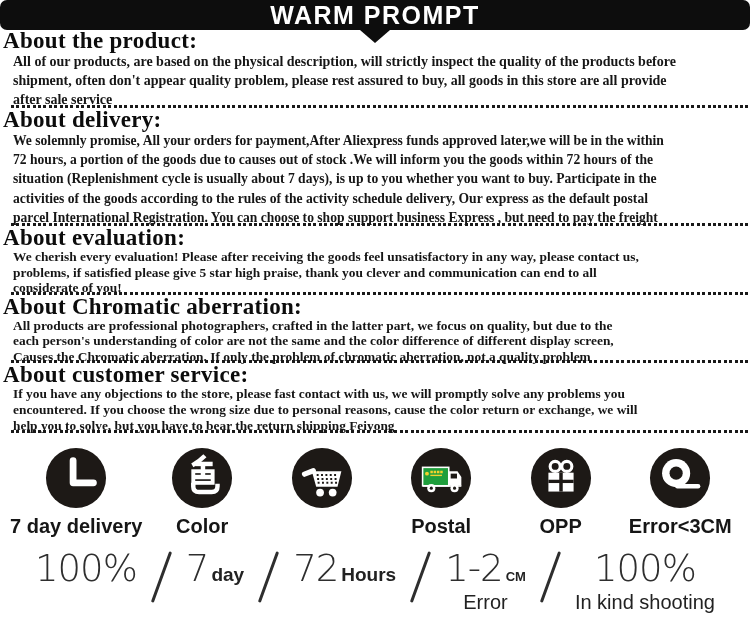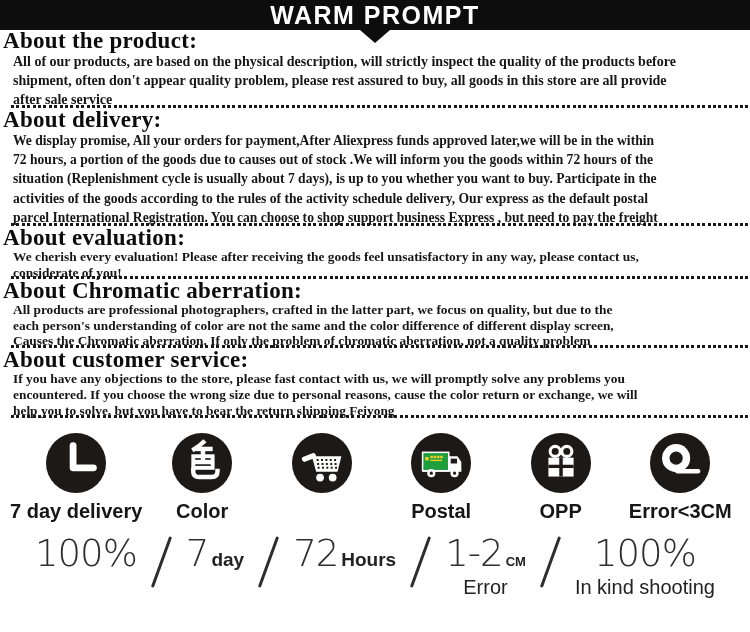--- a/index.html
+++ b/index.html
@@ -1,20 +1,20 @@
 <!DOCTYPE html>
 <html><head>
 <meta charset="utf-8">
 <style>
   html,body{margin:0;padding:0;background:#ffffff;}
   .page{position:relative;width:750px;height:632px;background:#ffffff;overflow:hidden;
         font-family:"Liberation Serif",serif;color:#141414;}
 
   
-  .banner{position:relative;height:30px;background:#0d0d0d;display:flex;align-items:center;justify-content:center;}
+  .banner{position:relative;height:30px;background:#0d0d0d;display:flex;align-items:center;justify-content:center;border-radius:7px;}
   .banner-title{color:#ffffff;font-family:"Liberation Sans",sans-serif;font-weight:700;
                 font-size:25px;letter-spacing:1.5px;}
   .banner-tri{position:absolute;top:30px;left:50%;transform:translateX(-50%);width:0;height:0;
               border-left:15px solid transparent;border-right:15px solid transparent;
               border-top:13px solid #0d0d0d;}
 
   
   .sec h2{font-family:"Liberation Serif",serif;font-weight:700;font-size:23px;line-height:20px;
           margin:1px 0 1px 3px;color:#0c0c0c;letter-spacing:.3px;}
   .lines{padding:0 2px 0 13px;font-weight:700;color:#161616;}
@@ -61,32 +61,33 @@
     <div class="lines">
       <div class="line">All of our products, are based on the physical description, will strictly inspect the quality of the products before</div>
       <div class="line">shipment, often don't appear quality problem, please rest assured to buy, all goods in this store are all provide</div>
       <div class="line dashed">after sale service</div>
     </div>
   </section>
 
   <section class="sec sec2">
     <h2>About delivery:</h2>
     <div class="lines">
-      <div class="line">We display promise, All your orders for payment,After Aliexpress funds approved later,we will be in the within</div>
+      <div class="line">We solemnly promise, All your orders for payment,After Aliexpress funds approved later,we will be in the within</div>
       <div class="line">72 hours, a portion of the goods due to causes out of stock .We will inform you the goods within 72 hours of the</div>
       <div class="line">situation (Replenishment cycle is usually about 7 days), is up to you whether you want to buy. Participate in the</div>
       <div class="line">activities of the goods according to the rules of the activity schedule delivery, Our express as the default postal</div>
       <div class="line dashed">parcel International Registration. You can choose to shop support business Express , but need to pay the freight</div>
     </div>
   </section>
 
   <section class="sec sec3">
     <h2>About evaluation:</h2>
     <div class="lines">
       <div class="line">We cherish every evaluation! Please after receiving the goods feel unsatisfactory in any way, please contact us,</div>
+      <div class="line">problems, if satisfied please give 5 star high praise, thank you clever and  communication can end to all</div>
       <div class="line dashed">considerate of you!</div>
     </div>
   </section>
 
   <section class="sec sec4">
     <h2>About Chromatic aberration:</h2>
     <div class="lines">
       <div class="line">All products are professional photographers, crafted in the latter part, we focus on quality, but due to the</div>
       <div class="line">each person's understanding of color are not the same and the color difference of different display screen,</div>
       <div class="line dashed">Causes the Chromatic aberration. If only the problem of chromatic aberration, not a quality problem</div>

